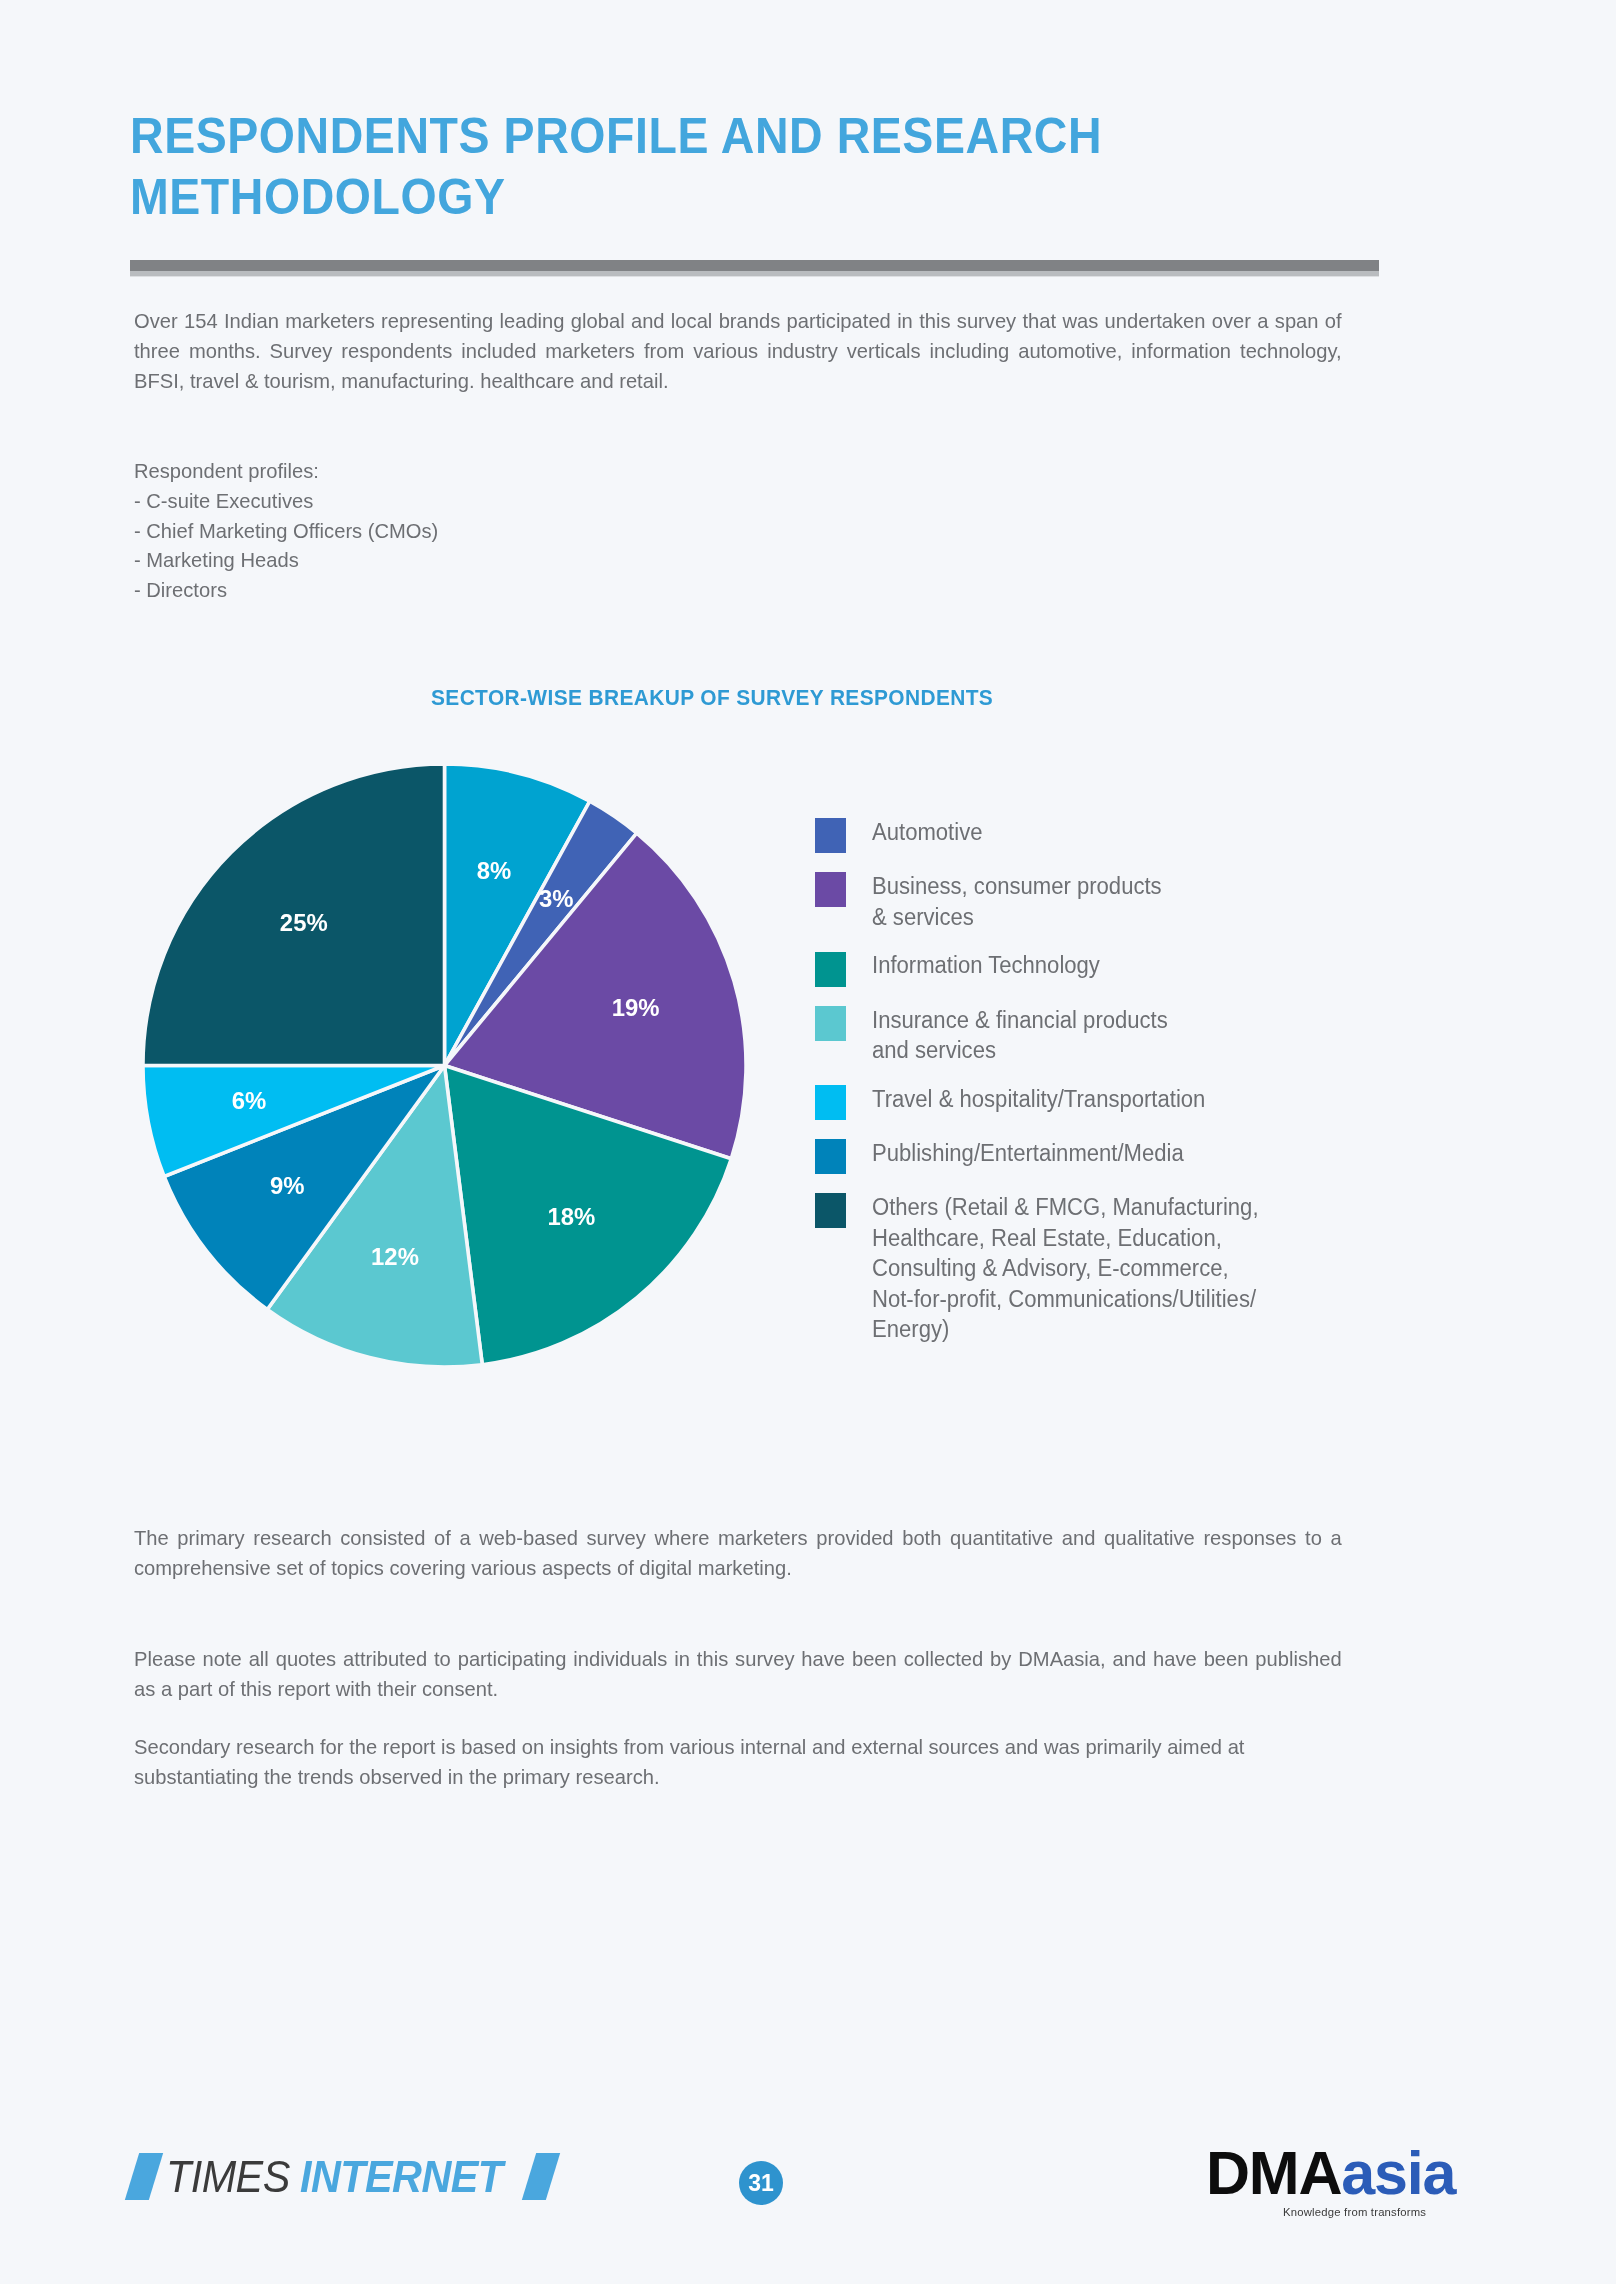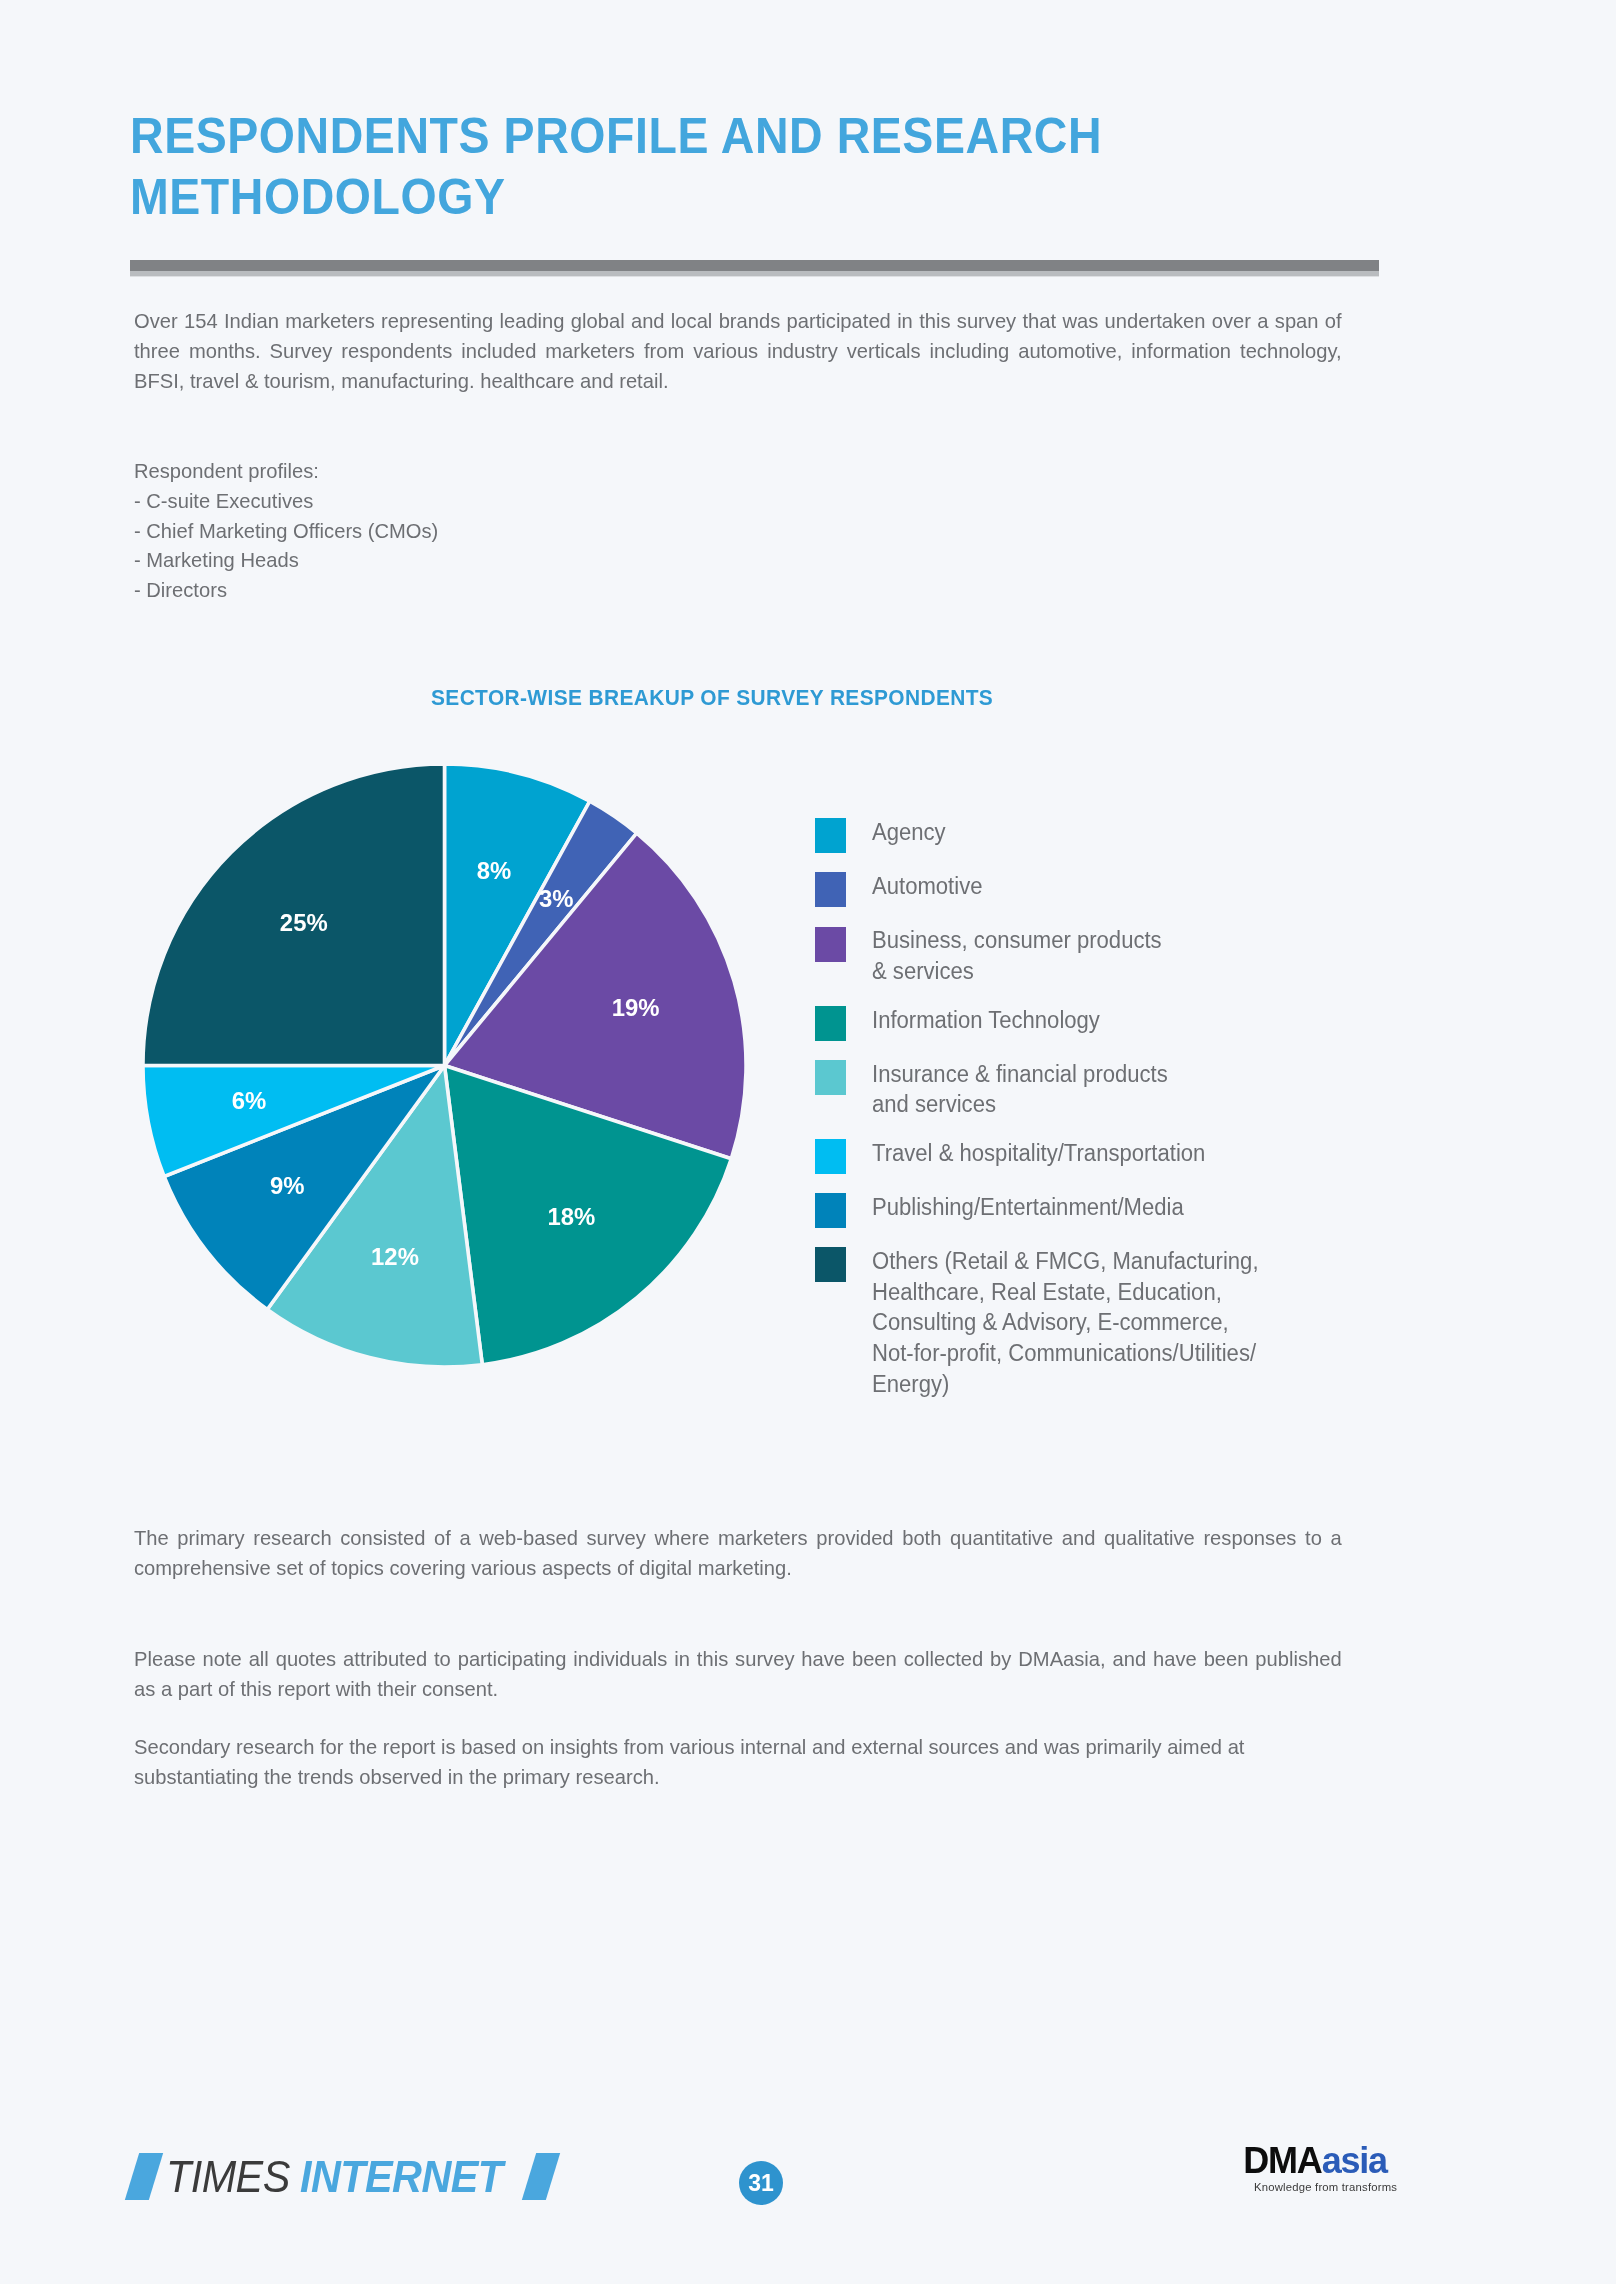--- a/index.html
+++ b/index.html
@@ -174,25 +174,24 @@
     justify-content: center;
   }
 
   .footer-dma {
     position: absolute;
     left: 1206px;
     top: 2143px;
     text-align: center;
   }
   .dma-main {
-    font-size: 36px;
+    font-size: 61px;
     font-weight: 700;
     letter-spacing: -1.2px;
     line-height: 1;
-    margin-left: 27px;
   }
   .dma-dma { color: #0d0d0d; }
   .dma-asia { color: #2b5cb8; }
   .dma-tag {
     font-size: 11.3px;
     color: #3b3b3b;
     letter-spacing: 0.2px;
     margin-top: 2.4px;
     margin-left: 48px;
   }
@@ -234,24 +233,20 @@
           <text class="slice-label" x="437.1116606079539" y="842.8287676041728">12%</text>
           <text class="slice-label" x="256.64133437518245" y="724.2819209825371">9%</text>
           <text class="slice-label" x="192.60365933212802" y="582.4541921514218">6%</text>
           <text class="slice-label" x="284.32130983052366" y="284.3213098305237">25%</text>
         </g>
     </svg>
   </div>
 
   <div class="legend" id="legend">
       <div class="legend-row">
-        <div class="swatch" style="background: rgb(0, 163, 208);"></div>
-        <div class="legend-label">Agency</div>
-      </div>
-      <div class="legend-row">
         <div class="swatch" style="background: rgb(64, 99, 181);"></div>
         <div class="legend-label">Automotive</div>
       </div>
       <div class="legend-row">
         <div class="swatch" style="background: rgb(107, 74, 165);"></div>
         <div class="legend-label">Business, consumer products
 &amp; services</div>
       </div>
       <div class="legend-row">
         <div class="swatch" style="background: rgb(0, 148, 144);"></div>

